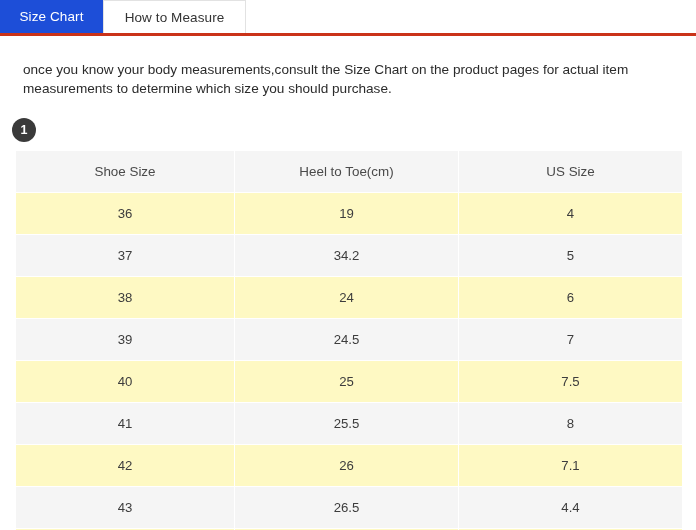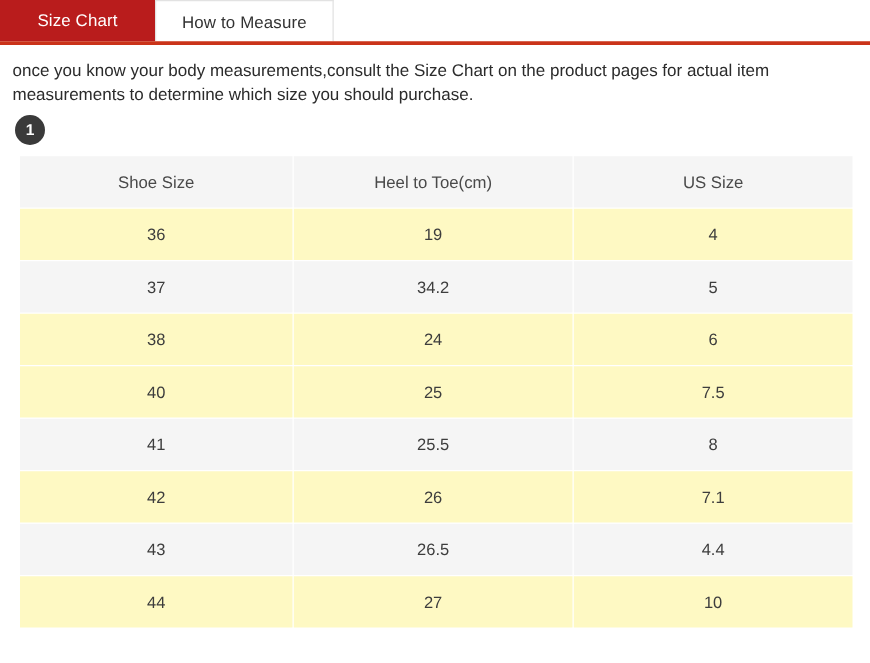--- a/index.html
+++ b/index.html
@@ -31,22 +31,22 @@
     display: flex;
     align-items: center;
     justify-content: center;
     box-sizing: border-box;
     font-size: 13.5px;
     letter-spacing: 0.1px;
     cursor: pointer;
     user-select: none;
   }
   .tab-active {
-    width: 124px;
-    background: #b91c1c;
+    width: 103px;
+    background: #1d4ed8;
     color: #ffffff;
   }
   .tab-inactive {
     width: 143px;
     background: #ffffff;
     color: #333333;
     border-left: 1px solid #e2e2e2;
     border-right: 1px solid #e2e2e2;
     border-top: 1px solid #e2e2e2;
   }
@@ -54,21 +54,21 @@
     position: absolute;
     left: 0;
     top: 33px;
     width: 696px;
     height: 3px;
     background: #ca3319;
   }
 
   
   .intro {
-    margin: 0;
+    margin: 13px;
     padding: 11px 16px 0 10px;
     font-size: 13.6px;
     line-height: 19px;
     color: #2b2b2b;
     max-width: 640px;
   }
 
   
   .badge-row {
     padding: 7px 0 0 12px;
@@ -166,20 +166,25 @@
         <tr class="even">
           <td>37</td>
           <td>34.2</td>
           <td>5</td>
         </tr>
         <tr class="odd">
           <td>38</td>
           <td>24</td>
           <td>6</td>
         </tr>
+        <tr class="even">
+          <td>39</td>
+          <td>24.5</td>
+          <td>7</td>
+        </tr>
         <tr class="odd">
           <td>40</td>
           <td>25</td>
           <td>7.5</td>
         </tr>
         <tr class="even">
           <td>41</td>
           <td>25.5</td>
           <td>8</td>
         </tr>

